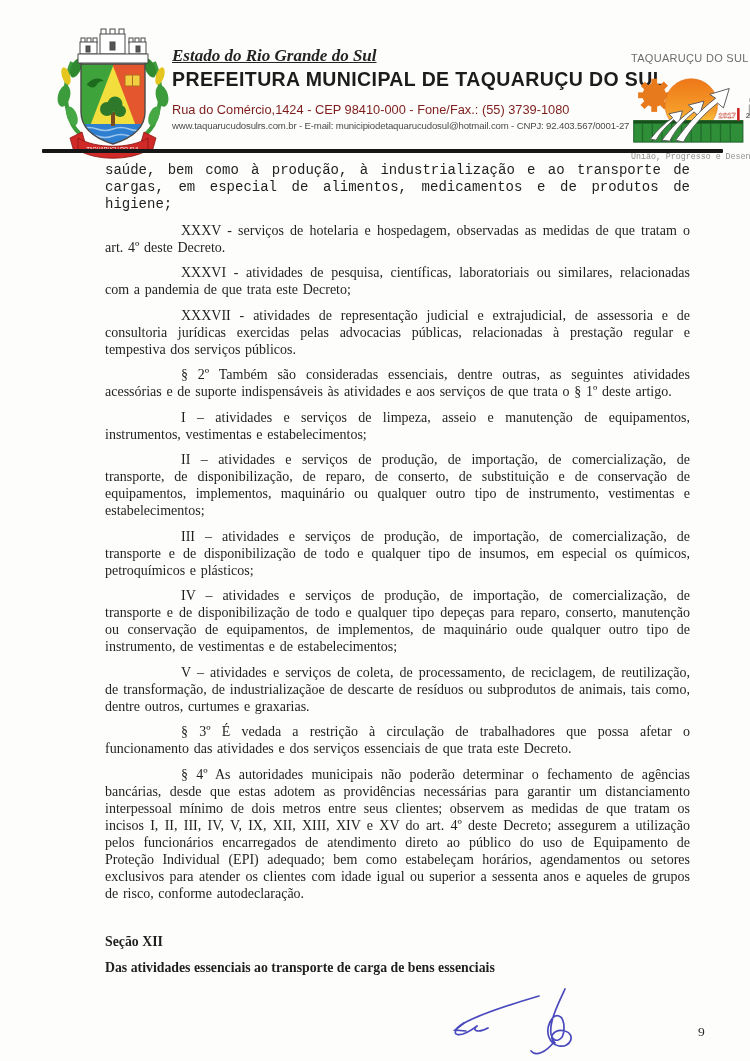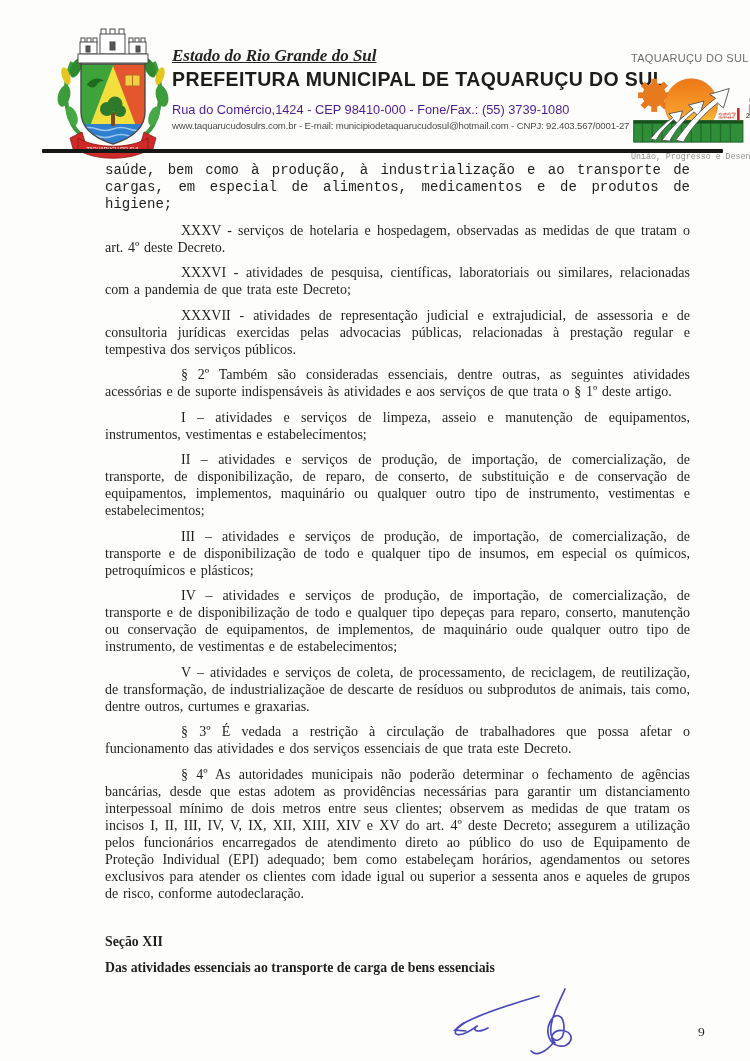--- a/index.html
+++ b/index.html
@@ -19,21 +19,21 @@
     font-family:"Liberation Serif", serif;
     font-style:italic;font-weight:bold;font-size:17px;color:#232323;text-decoration:underline;
   }
   .hdr-title{
     font-family:"Liberation Sans", sans-serif;
     font-weight:bold;font-size:19.5px;letter-spacing:.4px;color:#1c1c1c;
     margin-top:2px;white-space:nowrap;
   }
   .hdr-address{
     font-family:"Liberation Sans", sans-serif;
-    font-size:12.8px;color:#4c1d95;margin-top:11px;white-space:nowrap;
+    font-size:12.8px;color:#7f1d1d;margin-top:11px;white-space:nowrap;
   }
   .hdr-contact{
     font-family:"Liberation Sans", sans-serif;
     font-size:9.6px;letter-spacing:-0.15px;color:#4a4a4a;margin-top:3px;white-space:nowrap;
   }
   .logo-right{position:absolute;left:583px;top:52px;width:145px;margin-left:48px;}
   .logo-title{
     font-family:"Liberation Sans", sans-serif;
     font-size:11px;color:#6d6d6d;letter-spacing:.3px;white-space:nowrap;
   }

